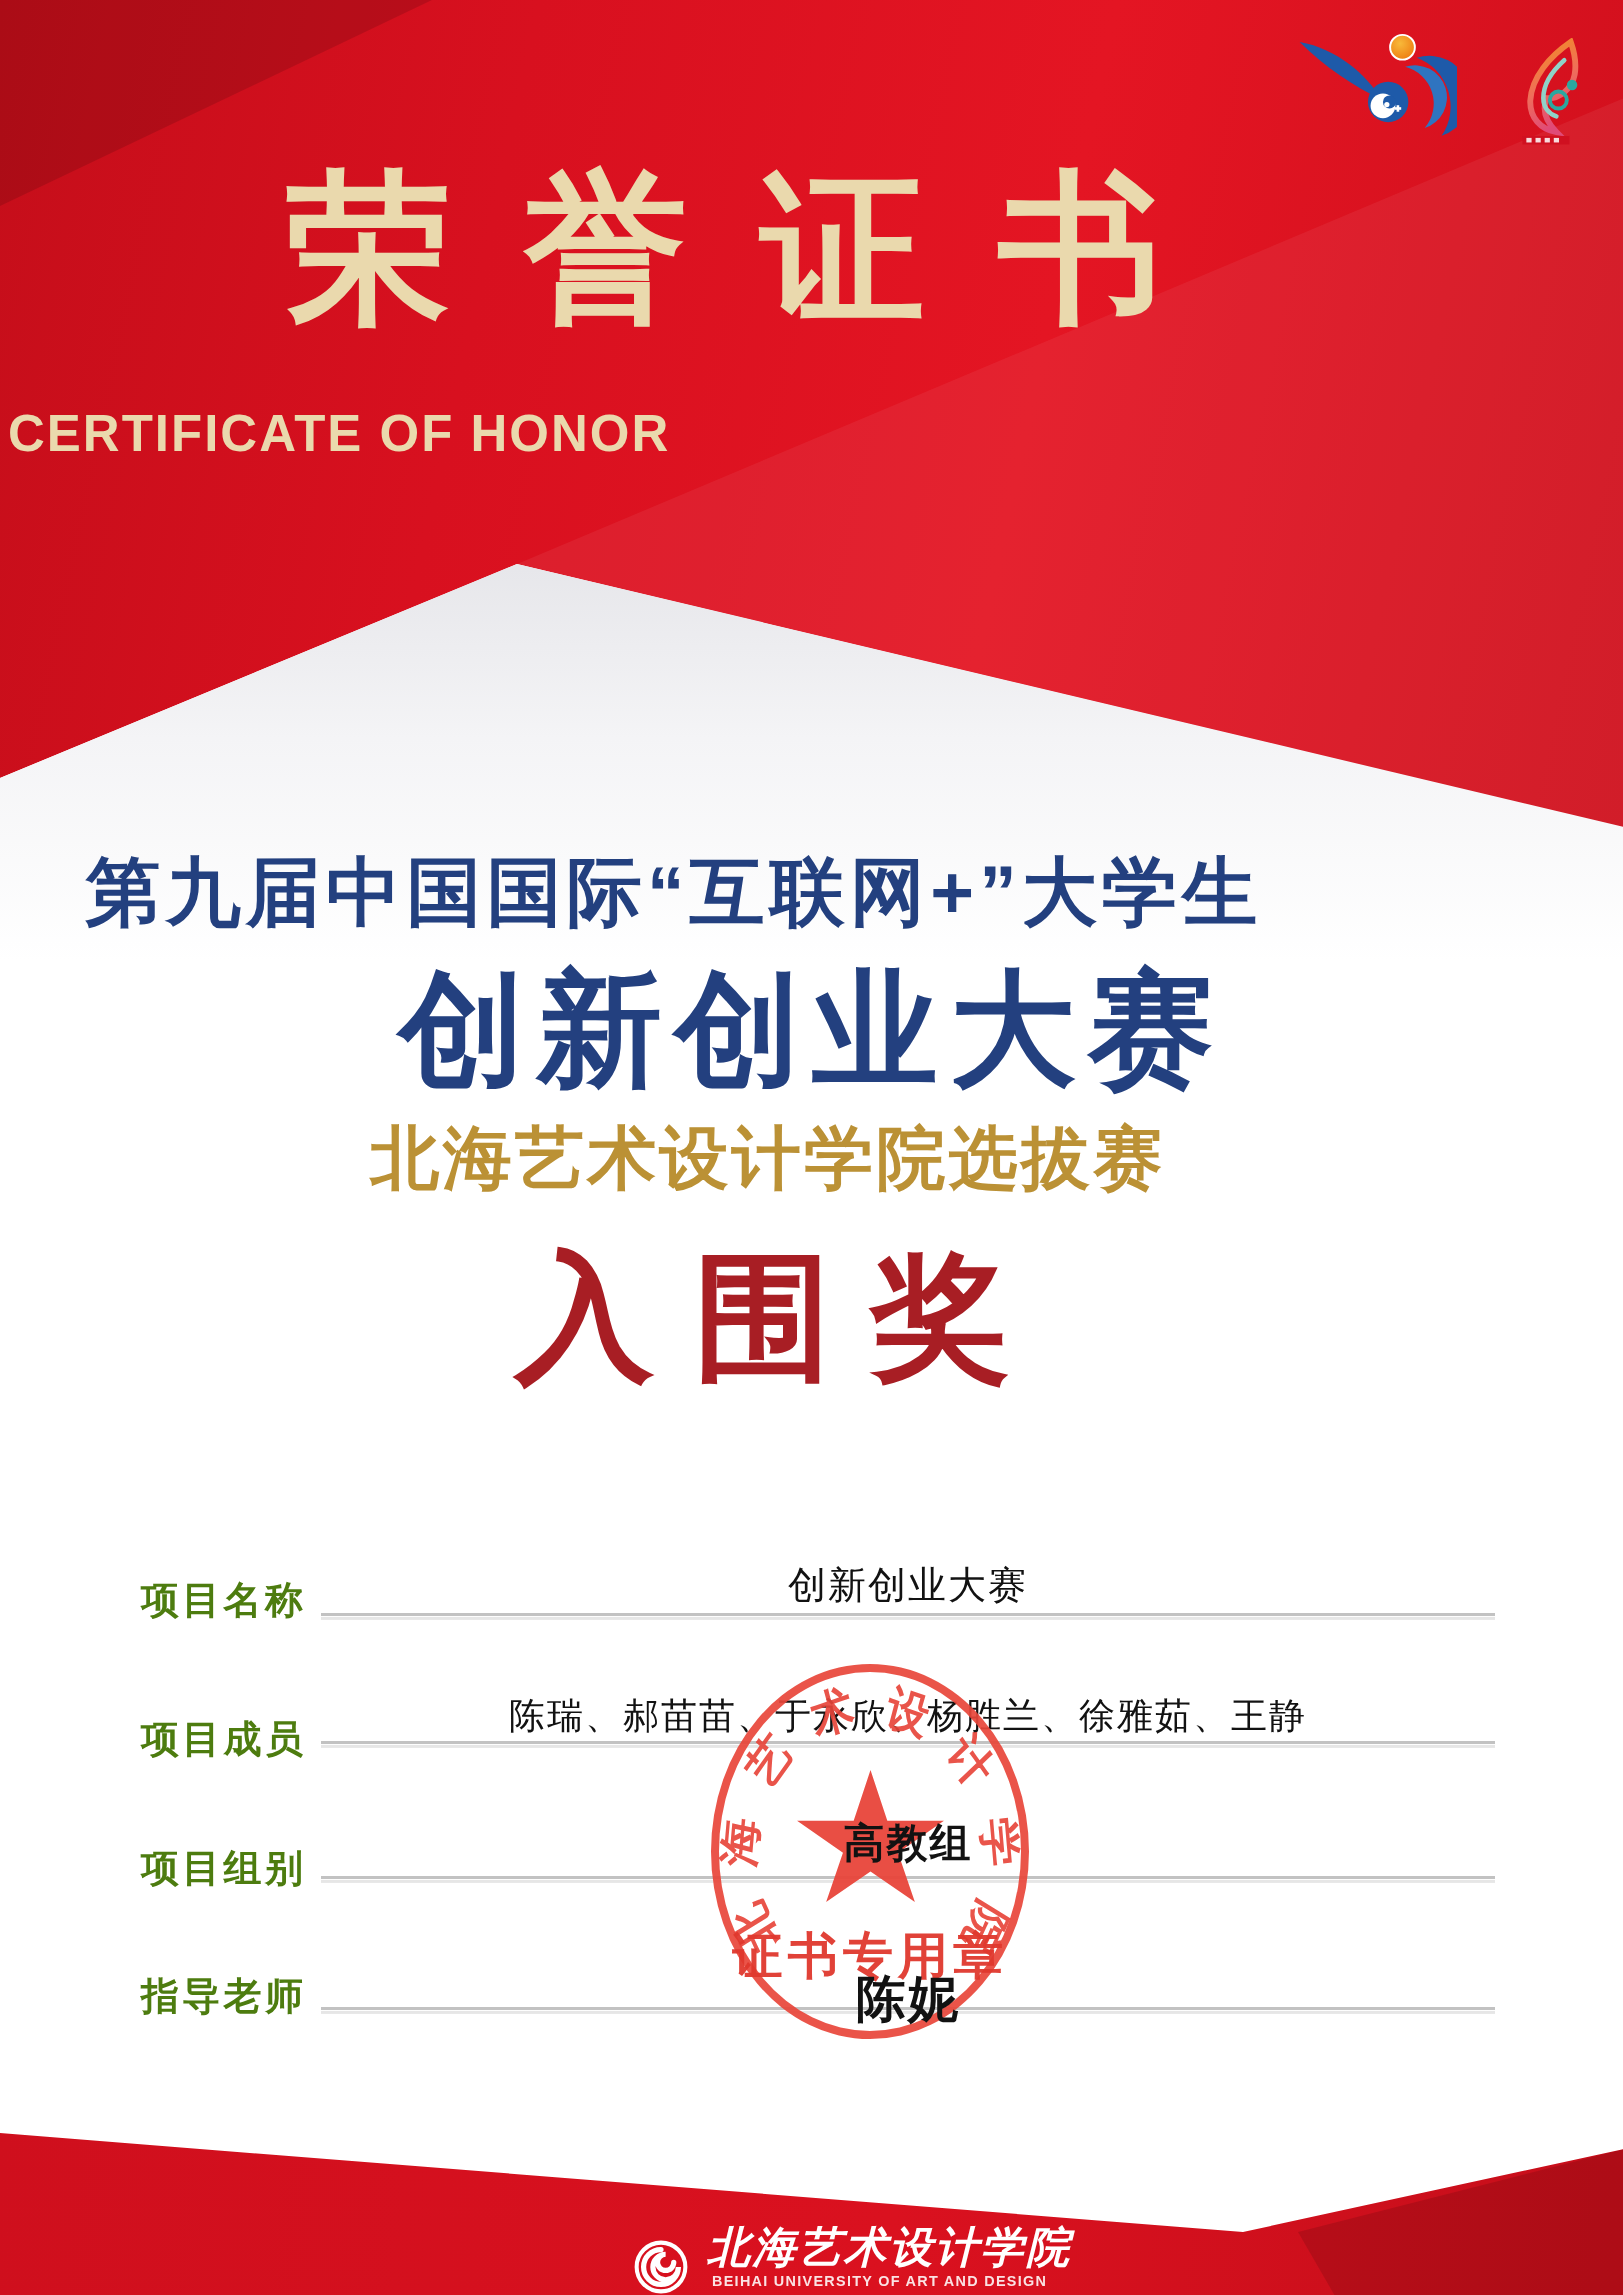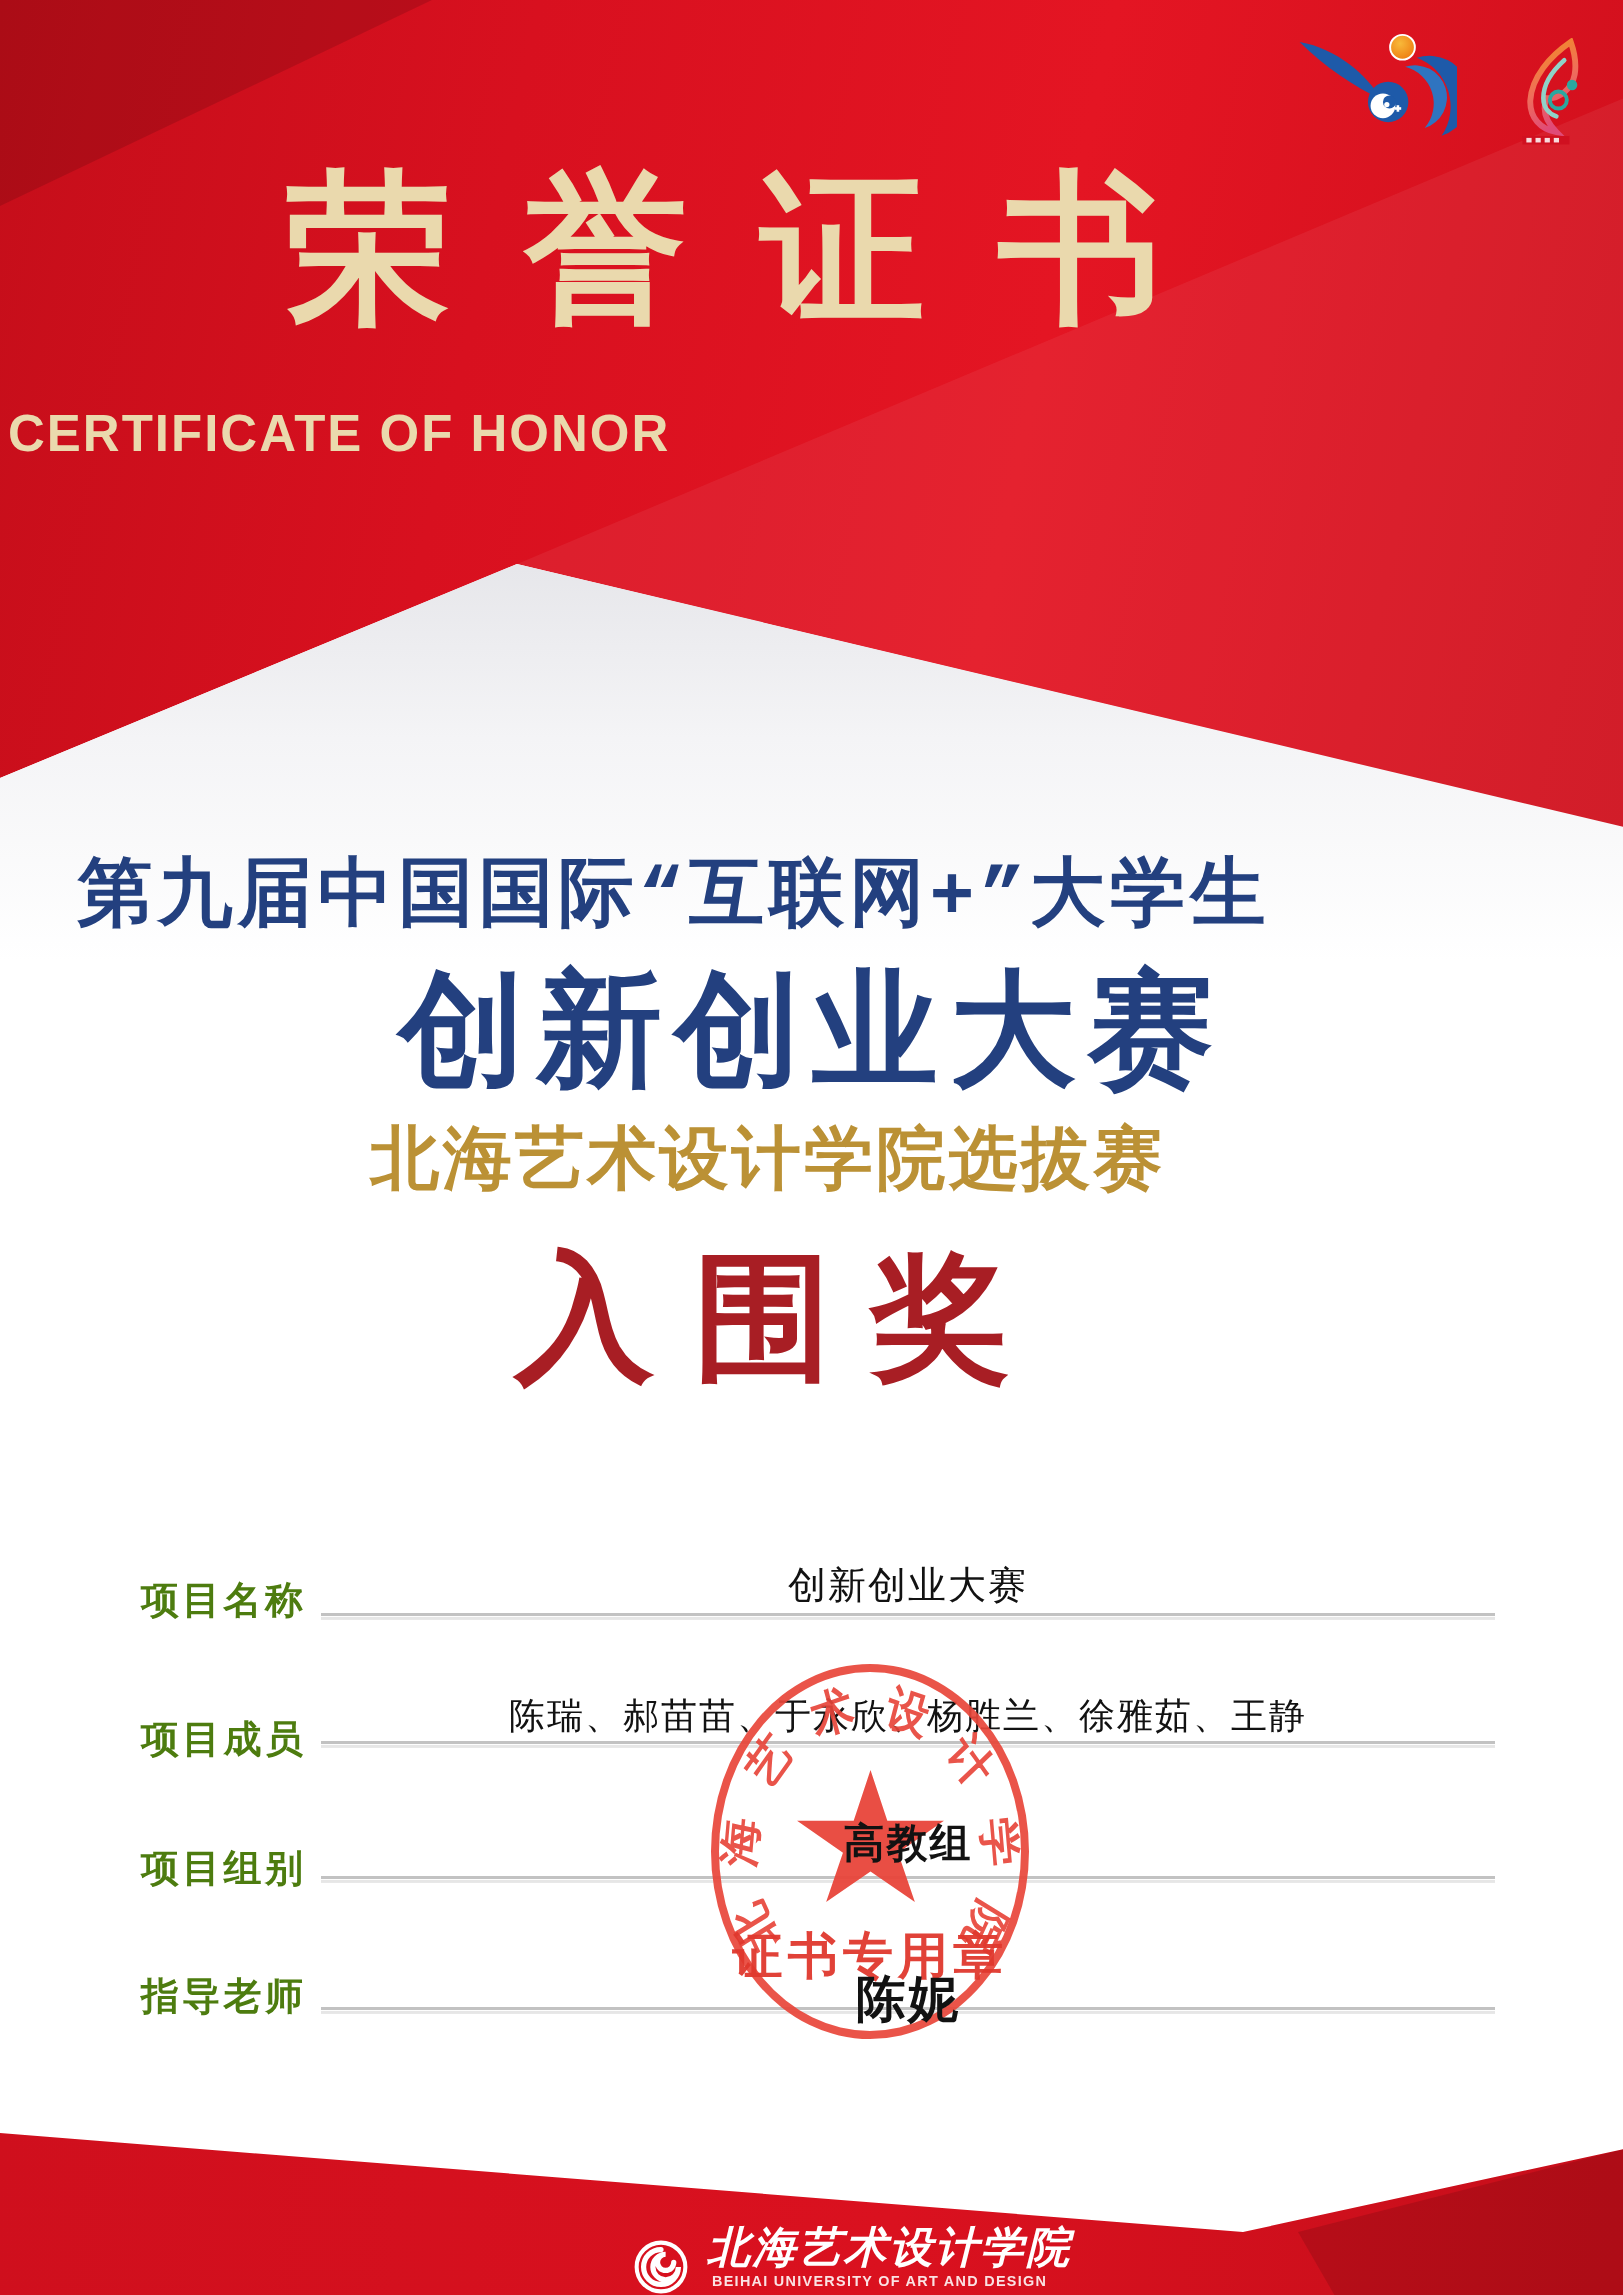--- a/index.html
+++ b/index.html
@@ -28,21 +28,21 @@
     color:#ead9ad;letter-spacing:73px;text-indent:73px;}
   .title-en{position:absolute;left:0;top:404px;width:1624px;text-align:left;z-index:3;
     font-weight:bold;font-size:51px;color:#ead9ad;letter-spacing:2px;margin-left:8px;}
 
   
   .logo1{position:absolute;left:1290px;top:29px;z-index:3;}
   .logo2{position:absolute;left:1495px;top:38px;z-index:3;}
 
   
   .event1{position:absolute;left:0;top:843px;width:1348px;text-align:center;z-index:3;
-    font-family:Liberation Mono, monospace;font-weight:bold;font-size:75px;color:#23407f;letter-spacing:5.2px;}
+    font-family:Liberation Sans, sans-serif;font-weight:bold;font-size:75px;color:#23407f;letter-spacing:5.2px;}
   .event2{position:absolute;left:0;top:947px;width:1624px;text-align:center;z-index:3;
     font-family:"Liberation Serif",serif;font-weight:bold;font-size:126px;color:#23407f;letter-spacing:11.8px;}
   .selection{position:absolute;left:0;top:1113px;width:1536px;text-align:center;z-index:3;
     font-family:"Liberation Serif",serif;font-weight:bold;font-size:69px;color:#bb9135;letter-spacing:3.3px;}
   .award{position:absolute;left:0;top:1225px;width:1525px;text-align:center;z-index:3;
     font-family:"Liberation Serif",serif;font-weight:bold;font-size:139px;color:#a81e24;
     letter-spacing:39px;text-indent:39px;}
 
   
   .flabel{position:absolute;left:141px;width:209px;z-index:3;font-size:38px;font-weight:700;

